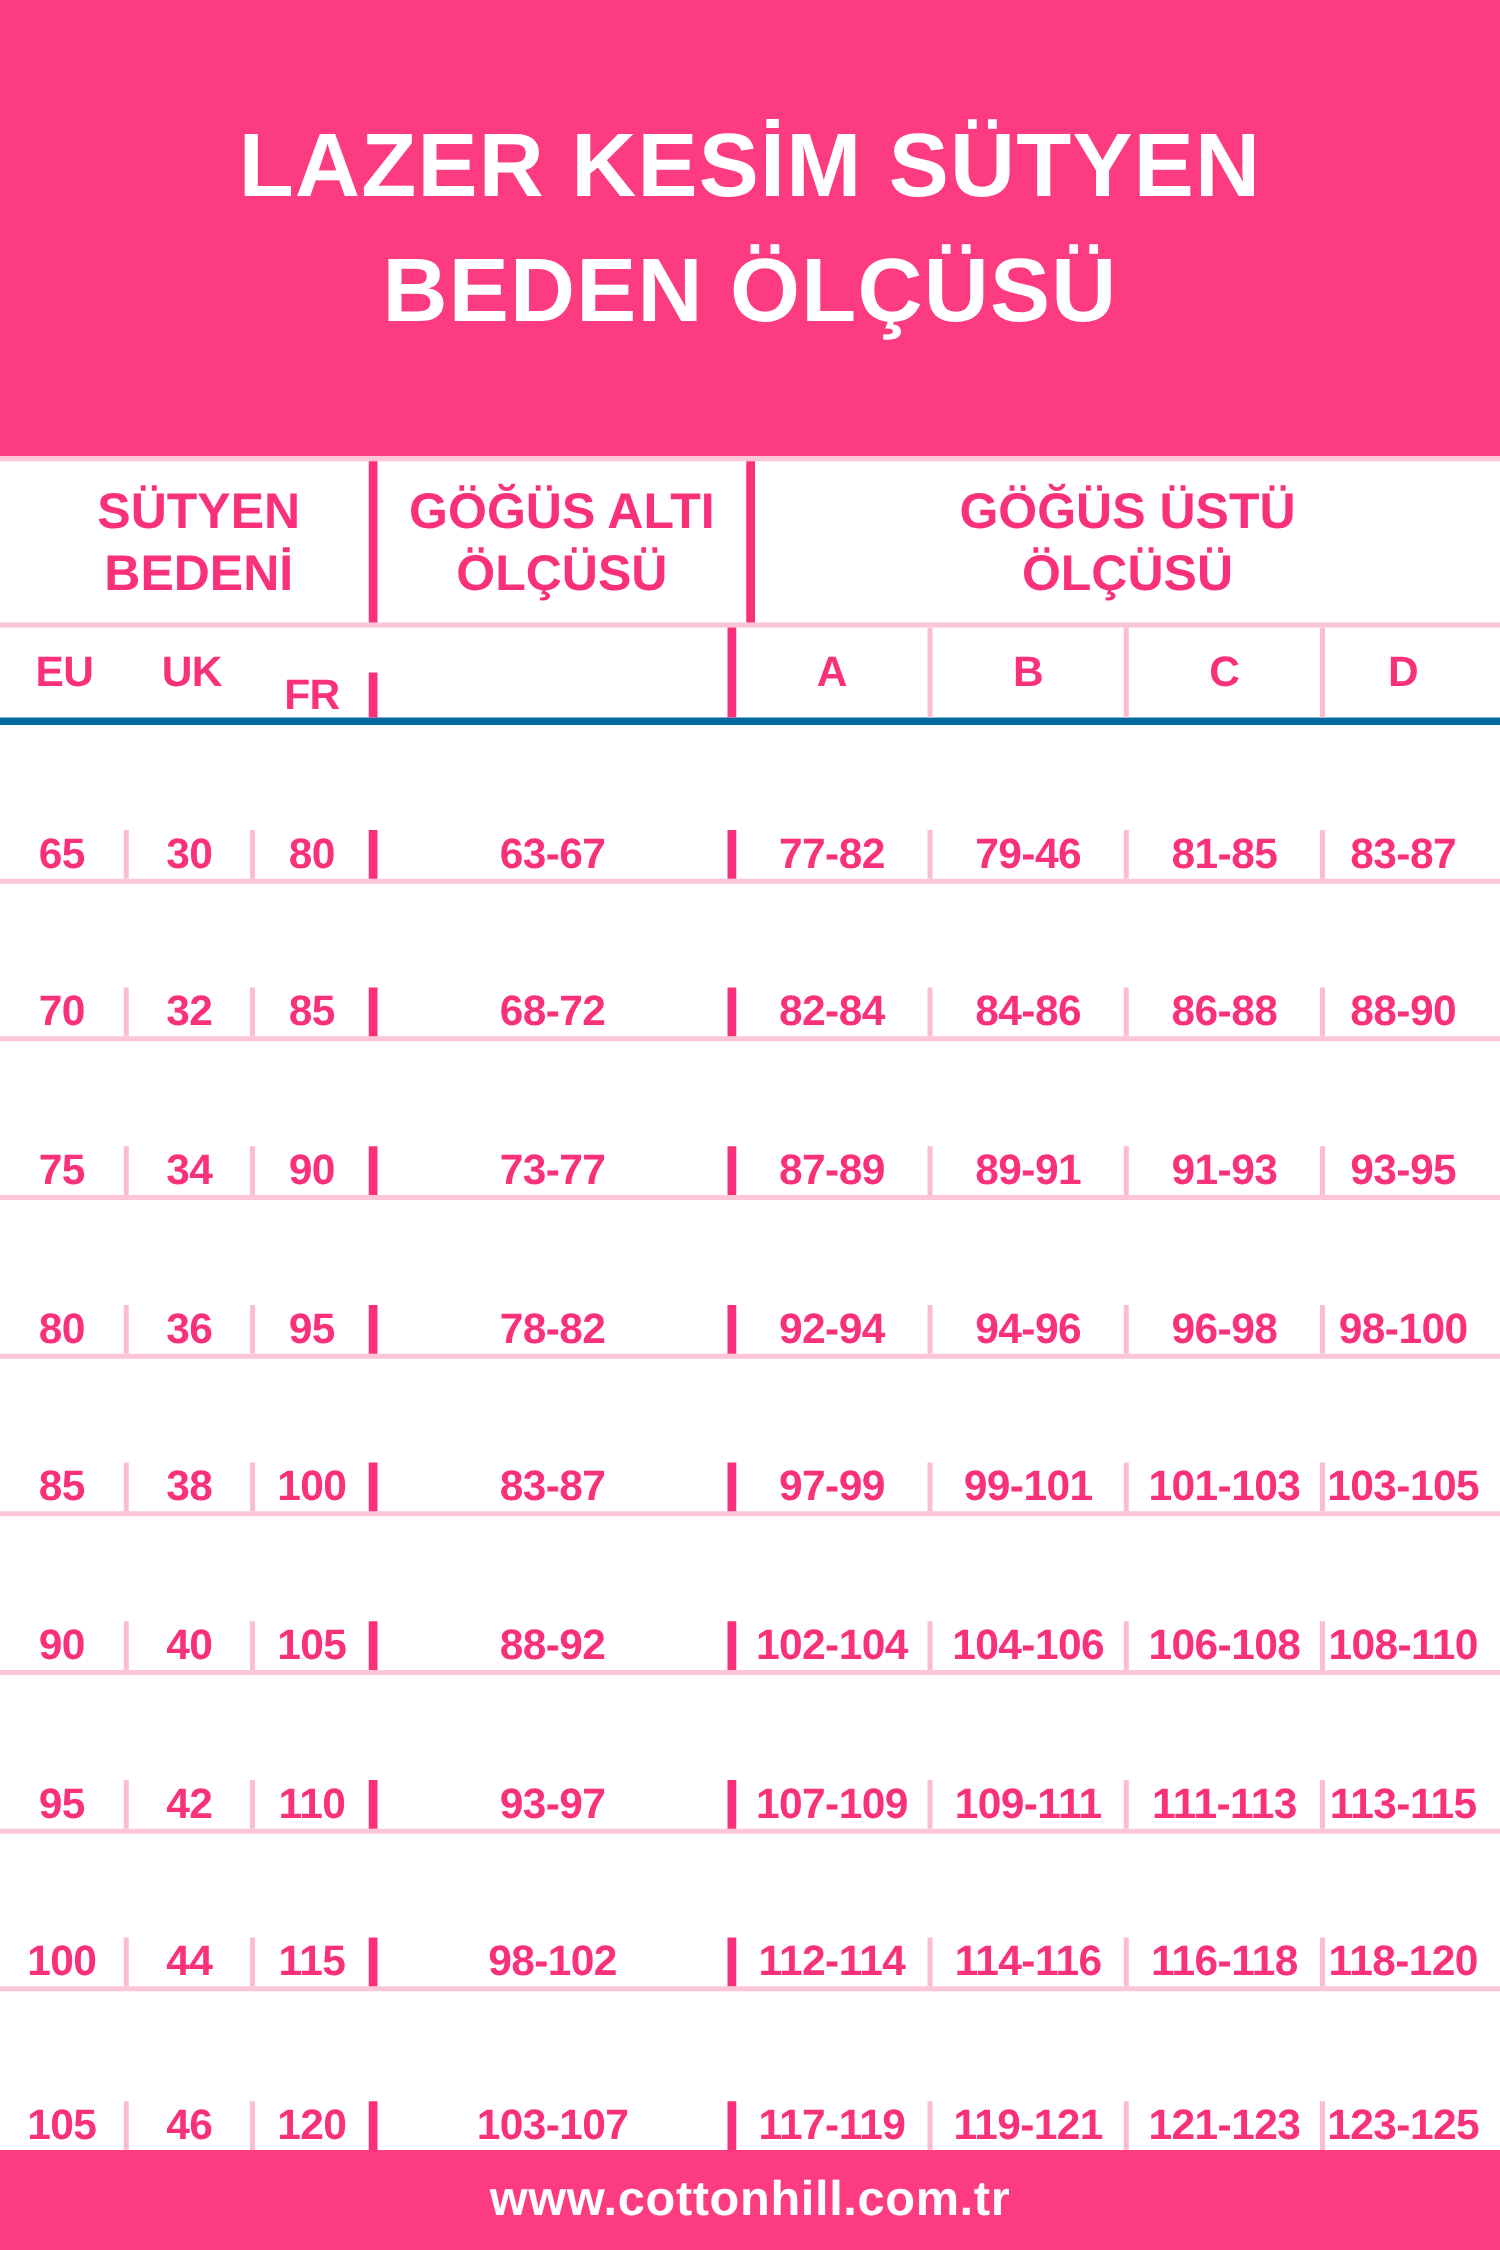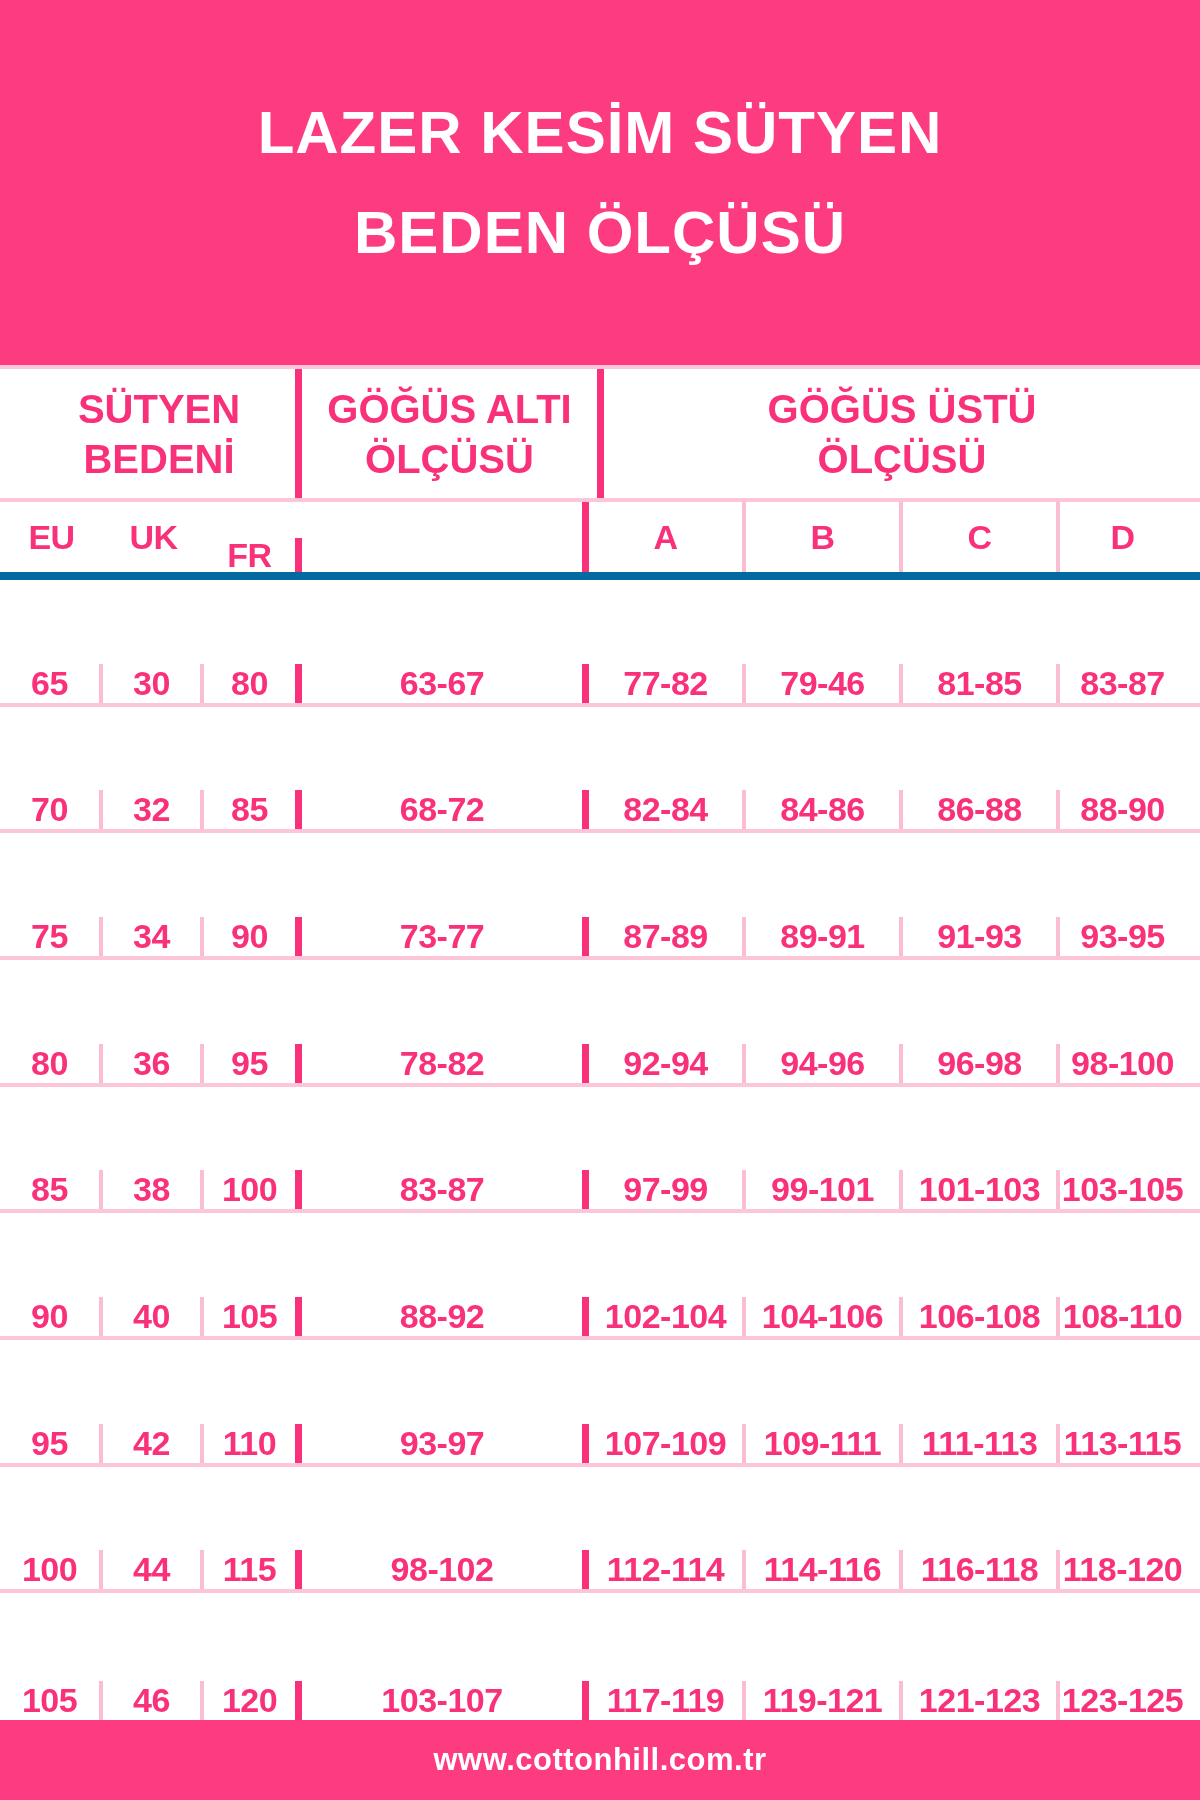--- a/index.html
+++ b/index.html
@@ -21,38 +21,38 @@
     width: 1200px; height: 365px;
     background: #fd3b80;
     display: flex;
     flex-direction: column;
     justify-content: center;
     align-items: center;
     text-align: center;
   }
   .banner .title-line {
     color: #ffffff;
-    font-size: 60px;
+    font-size: 72px;
     line-height: 100px;
     letter-spacing: 1px;
     white-space: nowrap;
   }
 
   
   .size-table {
     position: absolute;
     left: 0; top: 365px;
     width: 1200px; height: 1355px;
     border-top: 4px solid #fcc5d8;
     display: flex;
     flex-direction: column;
   }
   .row { display: flex; width: 1200px; }
   .row-group   { height: 133px; border-bottom: 4px solid #fcc5d8; }
-  .row-sub     { height: 78px;  border-bottom: 8px solid #0369a1; }
+  .row-sub     { height: 78px;  border-bottom: 6px solid #0369a1; }
   .row-data    { height: calc(1140px / 9); border-bottom: 4px solid #fcc5d8; align-items: flex-end; }
   .row-data:last-child { border-bottom: none; }
 
   .cell {
     display: flex;
     flex-direction: column;
     justify-content: center;
     align-items: center;
     text-align: center;
     color: #f9317b;
@@ -82,21 +82,21 @@
     position: absolute;
     left: 0; top: 1720px;
     width: 1200px; height: 80px;
     background: #fd3b80;
     display: flex;
     justify-content: center;
     align-items: center;
   }
   .footer .url {
     color: #ffffff;
-    font-size: 31px;
+    font-size: 39px;
     letter-spacing: 0.5px;
   }
 </style>
 </head>
 <body>
 
 <div id="page">
 
   <div class="banner">
     <div class="title-line">LAZER KESİM SÜTYEN</div>

